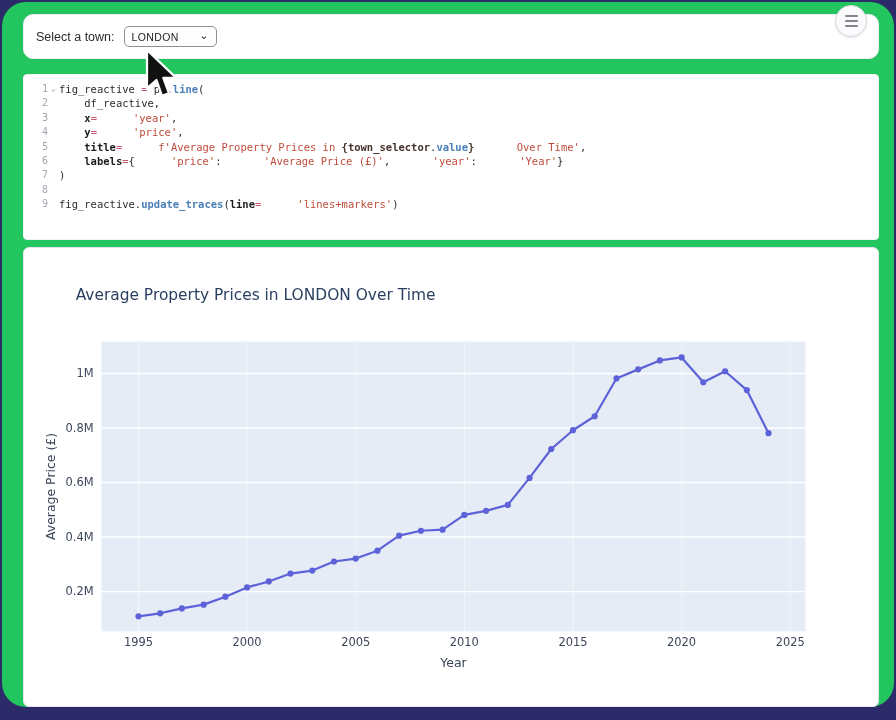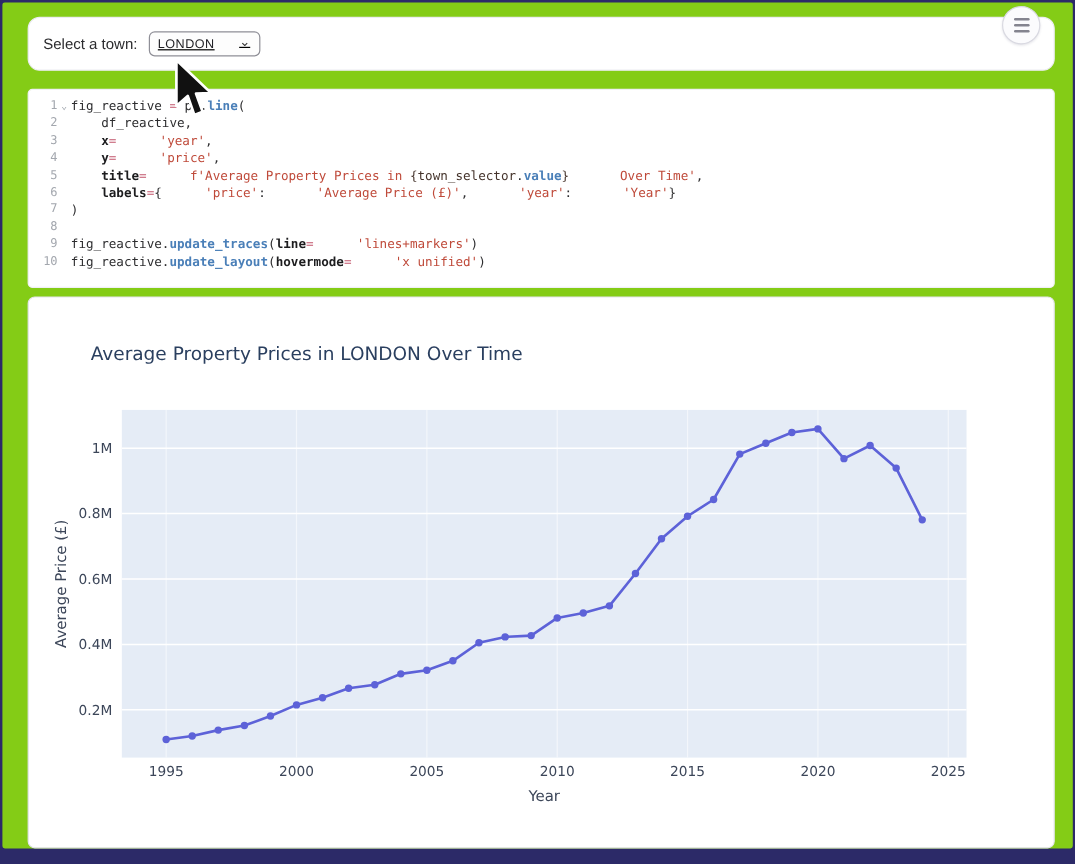--- a/index.html
+++ b/index.html
@@ -3,62 +3,62 @@
 <meta charset="utf-8">
 <style>
   html,body{margin:0;padding:0;}
   body{
     width:896px;height:720px;position:relative;overflow:hidden;
     background:#2c2a68;
     font-family:"Liberation Sans",sans-serif;
   }
   .main-card{
     position:absolute;left:2px;top:2px;width:892px;height:705px;
-    background:#84cc16;border-radius:2px;
+    background:#22c55e;border-radius:24px;
   }
   
   .menu-btn{
     position:absolute;left:835px;top:5px;width:32px;height:32px;border-radius:50%;
     background:#fbfbfd;border:1px solid #d9d9e1;box-sizing:border-box;
     display:flex;flex-direction:column;align-items:center;justify-content:center;gap:3px;
     box-shadow:0 1px 2px rgba(40,40,80,.12);
   }
   .menu-btn .bar{width:13px;height:2px;background:#84848f;border-radius:1px;}
   
   .widget-card{
     position:absolute;left:21px;top:12px;width:856px;height:45px;box-sizing:border-box;
     border:1px solid #ececf2;border-radius:10px;background:#fff;
     display:flex;align-items:center;padding-left:12px;gap:9px;
   }
   .widget-label{font-size:12.5px;color:#2b2b2e;}
   .dropdown{
     width:93px;height:21px;box-sizing:border-box;background:#fdfdfd;
     border:1px solid #8f8f97;border-radius:5px;
     display:flex;align-items:center;justify-content:space-between;
-    padding:0 7px;cursor:default;text-decoration:underline;
+    padding:0 7px;cursor:default;
   }
   .dropdown .val{font-size:10.5px;color:#1d1d22;letter-spacing:.4px;}
   .dropdown .chev{font-size:11px;color:#333;line-height:1;margin-top:-3px;}
   
   .code-card{
     position:absolute;left:21px;top:72px;width:856px;height:166px;box-sizing:border-box;
     border:1px solid #f0f0f5;border-radius:4px;background:#fff;
     padding-top:7px;overflow:hidden;
     font-family:"DejaVu Sans Mono",monospace;font-size:10.5px;
   }
   .code-line{display:flex;height:14.4px;line-height:14.4px;white-space:pre;}
   .code-line .ln{width:24px;text-align:right;color:#a3a7ae;flex:0 0 24px;font-size:10px;}
   .code-line .fold{width:11px;flex:0 0 11px;color:#9aa0a8;font-size:8px;text-align:center;line-height:13px;}
   .code-line .code{color:#2d2d2f;}
   .tk-d{color:#2d2d2f;text-align:right;}
   .tk-fn{color:#4a7fb8;font-weight:bold;}
   .tk-s{color:#bf4a3a;margin-left:36px;}
   .tk-k{color:#1c1c1e;font-weight:bold;}
   .tk-o{color:#c2566c;}
-  .tk-b{color:#45342c;font-weight:normal;}
+  .tk-b{color:#45342c;font-weight:bold;}
   
   .chart-card{
     position:absolute;left:21px;top:245px;width:856px;height:460px;box-sizing:border-box;
     border:1px solid #e4e4ec;border-radius:6px;background:#fff;
   }
   .chart-card svg{display:block;}
   .tick{font:11.5px "DejaVu Sans",sans-serif;fill:#3c4659;}
   .axis-title{font:12.5px "DejaVu Sans",sans-serif;fill:#3c4659;}
   .chart-title{font:15.5px "DejaVu Sans",sans-serif;fill:#2a3f5f;}
   
@@ -81,21 +81,20 @@
     <div id="code-lines">
         <div class="code-line"><span class="ln">1</span><span class="fold">⌄</span><span class="code"><span class="tk-d">fig_reactive </span><span class="tk-o">= </span><span class="tk-d">px.</span><span class="tk-fn">line</span><span class="tk-d">(</span></span></div>
         <div class="code-line"><span class="ln">2</span><span class="fold"></span><span class="code"><span class="tk-d">    df_reactive,</span></span></div>
         <div class="code-line"><span class="ln">3</span><span class="fold"></span><span class="code"><span class="tk-d">    </span><span class="tk-k">x</span><span class="tk-o">=</span><span class="tk-s">'year'</span><span class="tk-d">,</span></span></div>
         <div class="code-line"><span class="ln">4</span><span class="fold"></span><span class="code"><span class="tk-d">    </span><span class="tk-k">y</span><span class="tk-o">=</span><span class="tk-s">'price'</span><span class="tk-d">,</span></span></div>
         <div class="code-line"><span class="ln">5</span><span class="fold"></span><span class="code"><span class="tk-d">    </span><span class="tk-k">title</span><span class="tk-o">=</span><span class="tk-s">f'Average Property Prices in </span><span class="tk-b">{town_selector</span><span class="tk-d">.</span><span class="tk-fn">value</span><span class="tk-b">}</span><span class="tk-s"> Over Time'</span><span class="tk-d">,</span></span></div>
         <div class="code-line"><span class="ln">6</span><span class="fold"></span><span class="code"><span class="tk-d">    </span><span class="tk-k">labels</span><span class="tk-o">=</span><span class="tk-d">{</span><span class="tk-s">'price'</span><span class="tk-d">: </span><span class="tk-s">'Average Price (£)'</span><span class="tk-d">, </span><span class="tk-s">'year'</span><span class="tk-d">: </span><span class="tk-s">'Year'</span><span class="tk-d">}</span></span></div>
         <div class="code-line"><span class="ln">7</span><span class="fold"></span><span class="code"><span class="tk-d">)</span></span></div>
         <div class="code-line"><span class="ln">8</span><span class="fold"></span><span class="code"></span></div>
         <div class="code-line"><span class="ln">9</span><span class="fold"></span><span class="code"><span class="tk-d">fig_reactive.</span><span class="tk-fn">update_traces</span><span class="tk-d">(</span><span class="tk-k">line</span><span class="tk-o">=</span><span class="tk-s">'lines+markers'</span><span class="tk-d">)</span></span></div>
-        <div class="code-line"><span class="ln">10</span><span class="fold"></span><span class="code"><span class="tk-d">fig_reactive.</span><span class="tk-fn">update_layout</span><span class="tk-d">(</span><span class="tk-k">hovermode</span><span class="tk-o">=</span><span class="tk-s">'x unified'</span><span class="tk-d">)</span></span></div>
       </div>
   </div>
 
   <div class="chart-card">
     <svg id="chart-svg" width="854" height="458" viewBox="0 0 856 460">
         <rect x="77" y="94" width="707" height="291" fill="#e5ecf6"></rect>
         <line x1="114.09567901234657" x2="114.09567901234657" y1="94" y2="385" stroke="#ffffff" stroke-opacity="0.55" stroke-width="1"></line>
         <line x1="223.2006172839512" x2="223.2006172839512" y1="94" y2="385" stroke="#ffffff" stroke-opacity="0.55" stroke-width="1"></line>
         <line x1="332.3055555555558" x2="332.3055555555558" y1="94" y2="385" stroke="#ffffff" stroke-opacity="0.55" stroke-width="1"></line>
         <line x1="441.41049382716045" x2="441.41049382716045" y1="94" y2="385" stroke="#ffffff" stroke-opacity="0.55" stroke-width="1"></line>

